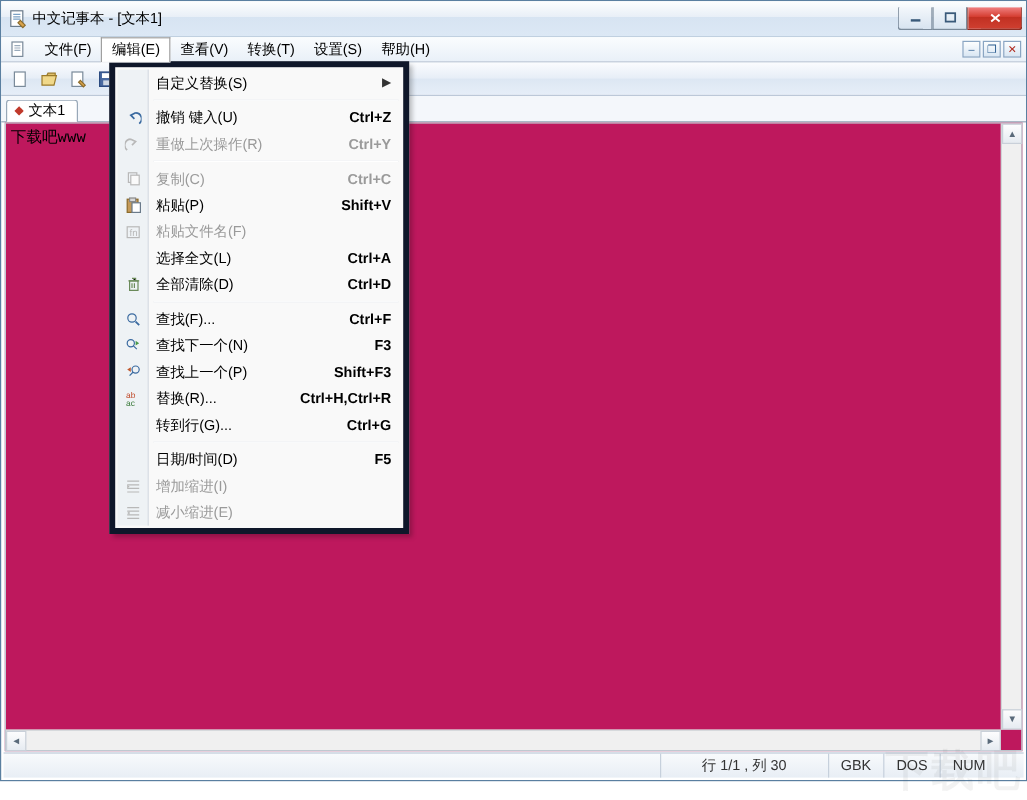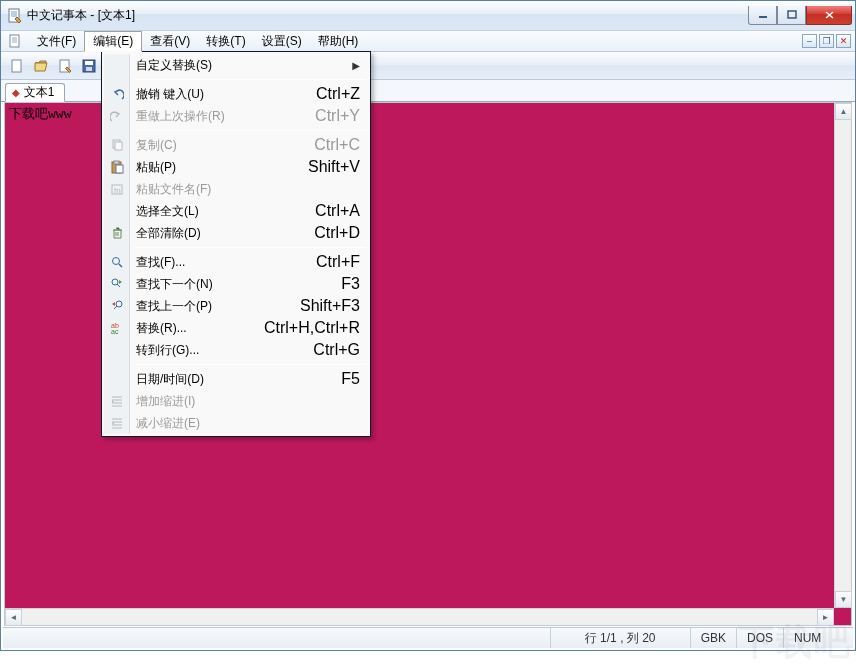--- a/index.html
+++ b/index.html
@@ -27,27 +27,27 @@
 .tab{ height:19px; padding:0 10px 0 6px; display:flex; align-items:center; gap:4px; border:1px solid #98a8b8; border-bottom:1px solid #fff; background:#fff; border-radius:3px 3px 0 0; margin-bottom:-1px; font-size:12px;}
 .tab .dot{color:#c0392b; font-size:10px; line-height:1;}
 .editor{ position:absolute; left:3px; right:3px; top:101px; bottom:24px; background:#be185d; border:1px solid #c0c8d0;}
 .editor .text{ padding:2px 4px; font-family: "SimSun", monospace; font-size:13px; color:#000;}
 .scrollv{position:absolute; right:0; top:0; bottom:17px; width:17px; background:#f0f0f0; border-left:1px solid #d0d4d8;}
 .scrollh{position:absolute; left:0; right:17px; bottom:0; height:17px; background:#f0f0f0; border-top:1px solid #d0d4d8;}
 .sbtn{width:17px;height:17px;background:linear-gradient(#fdfdfe,#e6ebf1);border:1px solid #c9d0d9; display:flex;align-items:center;justify-content:center;font-size:8px;color:#5a6a7a;position:absolute;}
 .statusbar{ position:absolute; left:2px; right:2px; bottom:2px; height:21px; background:linear-gradient(#f8fafc,#e8eef5); border-top:1px solid #bcc8d8; display:flex; align-items:center; font-size:12px; color:#333;}
 .statusbar .cell{padding:0 10px; border-left:1px solid #c6d0dc; height:100%; display:flex; align-items:center;}
 .statusbar .spacer{flex:1;}
-.dropdown{ position:absolute; left:100px; top:50px; width:270px; background:#f9f9f9; border:1px solid #0f172a; box-shadow:3px 3px 4px rgba(0,0,0,0.25); z-index:100; padding:2px;}
+.dropdown{ position:absolute; left:90px; top:50px; width:250px; background:#f9f9f9; border:5px solid #0f172a; box-shadow:3px 3px 4px rgba(0,0,0,0.25); z-index:100; padding:2px;}
 .dropdown .gutter{position:absolute; left:2px; top:2px; bottom:2px; width:26px; background:#eef2f5; border-right:1px solid #d8dde3;}
 .drow{ position:relative; height:22px; display:flex; align-items:center; padding-left:32px; padding-right:8px; color:#000;}
 .drow.disabled{ color:#9a9a9a;}
 .drow .ico{position:absolute; left:4px; width:18px; height:18px; display:flex; align-items:center; justify-content:center;}
 .drow .lbl{flex:1;}
-.drow .sc{ color:inherit; font-size:16px;}
+.drow .sc{ color:inherit; font-size:12px;font-weight:bold;}
 .drow .arrow{font-size:10px; color:#333;}
 .dsep{ height:1px; margin:3px 2px 3px 30px; background:#d8dde3; border-bottom:1px solid #fff;}
 .watermark{position:absolute; right:4px; bottom:0; font-size:36px; color:#555; opacity:0.07; font-weight:bold; font-family: "Microsoft YaHei"; letter-spacing:2px; pointer-events:none;}
 svg{display:block;}
 </style>
 </head>
 <body>
 
 <div class="window">
   <div class="titlebar">
@@ -291,20 +291,20 @@
             <path d="M4 6l-2 1.5L4 9z" fill="#b8b8b8"></path>
           </svg>
         </span>
       <span class="lbl">减小缩进(E)</span>
       <span class="sc"></span>
     </div>
   </div>
 
   <div class="statusbar">
     <div class="spacer"></div>
-    <div class="cell" style="min-width:140px; justify-content:center;">行 1/1 , 列 20</div>
+    <div class="cell" style="min-width:140px; justify-content:center;">行 1/1 , 列 30</div>
     <div class="cell">GBK</div>
     <div class="cell">DOS</div>
     <div class="cell" style="min-width:70px">NUM</div>
   </div>
 </div>
 
 <div class="watermark">下载吧</div>
 
 </body></html>

